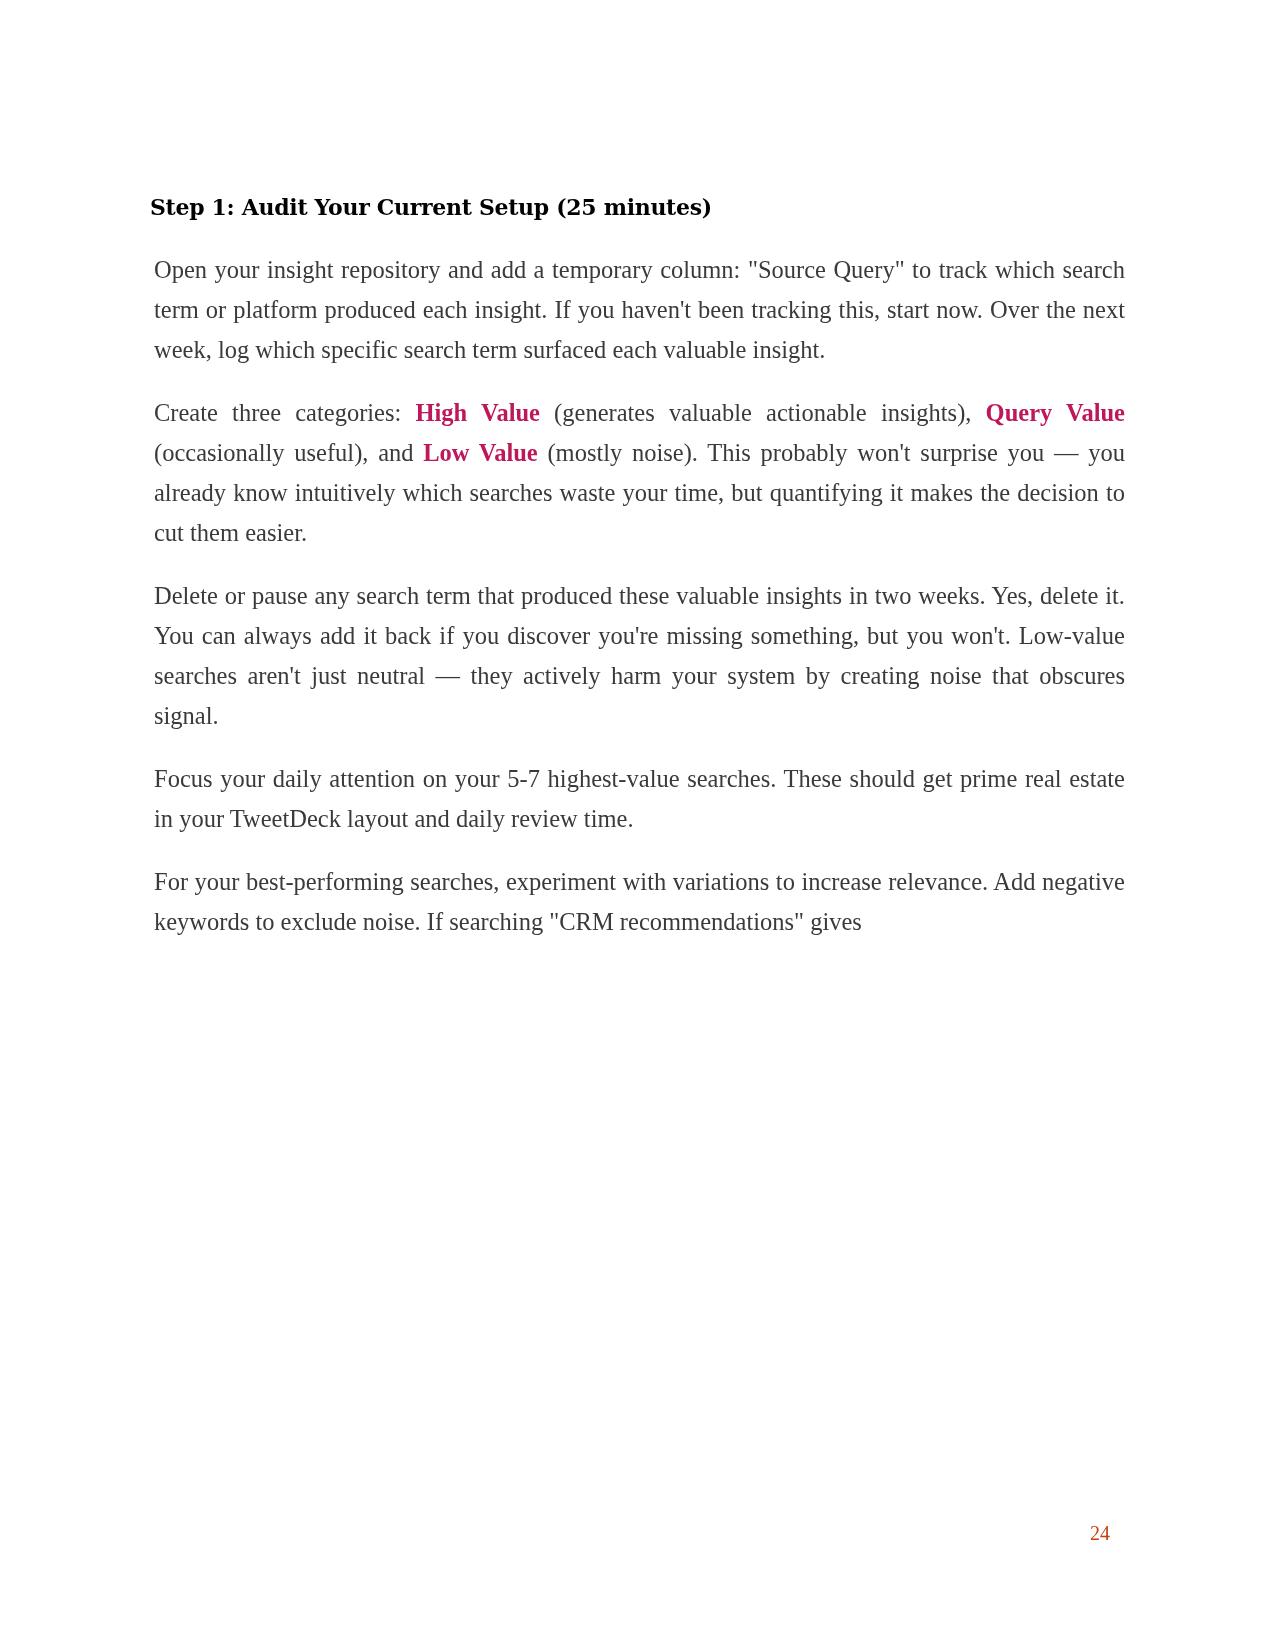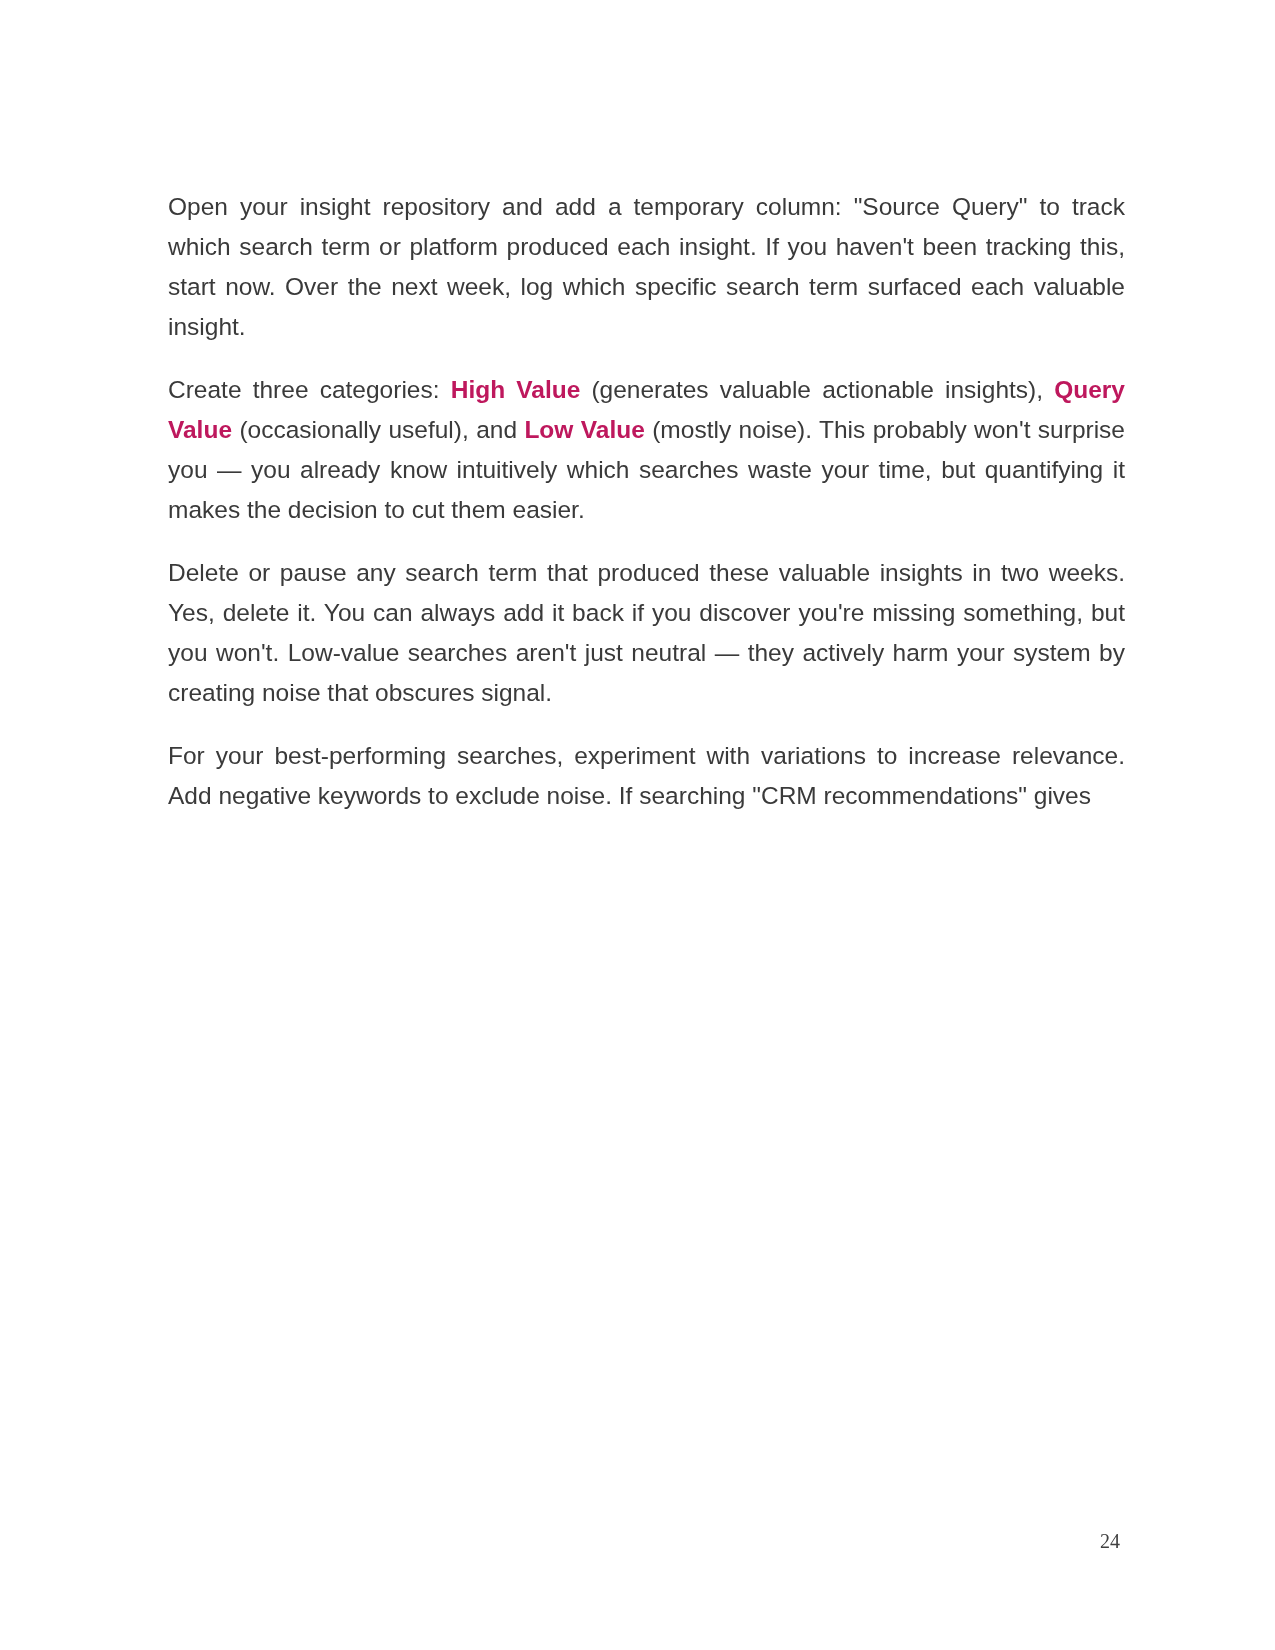--- a/index.html
+++ b/index.html
@@ -8,40 +8,41 @@
   .heading {
     font-family: "DejaVu Serif", serif;
     font-weight: bold;
     font-size: 22px;
     line-height: 40px;
     color: #000000;
     margin: 0 0 23px 0;
     letter-spacing: -0.3px;
   }
   .para {
-    font-family: Liberation Sans, sans-serif;
+    font-family: Liberation Serif, serif;
     font-size: 24.5px;
     line-height: 40px;
     color: #3a3a3a;
     text-align: justify;
-    margin: 0 0 23px 18px;
+    margin: 0 0 23px 4px;
   }
   .para b { color: #be185d; font-weight: bold; }
   .page-number {
     position: absolute; left: 1090px; top: 1522px; width: 40px;
-    font-family: "Liberation Serif", serif; font-size: 20px; color: #404040;
-    text-align: center;
-    margin-top: 8px;
+    font-family: "Liberation Serif", serif; font-size: 20px; color: #c2410c;
+    text-align: left;
   }
 </style>
 </head>
 <body>
 
 <div class="page">
+  <h2 class="heading">Step 1: Audit Your Current Setup (25 minutes)</h2>
   <p class="para">Open your insight repository and add a temporary column: "Source Query" to track which search term or platform produced each insight. If you haven't been tracking this, start now. Over the next week, log which specific search term surfaced each valuable insight.</p>
   <p class="para"><span>Create three categories: </span><b>High Value</b><span> (generates valuable actionable insights), </span><b>Query Value</b><span> (occasionally useful), and </span><b>Low Value</b><span> (mostly noise). This probably won't surprise you — you already know intuitively which searches waste your time, but quantifying it makes the decision to cut them easier.</span></p>
 
   <p class="para">Delete or pause any search term that produced these valuable insights in two weeks. Yes, delete it. You can always add it back if you discover you're missing something, but you won't. Low-value searches aren't just neutral — they actively harm your system by creating noise that obscures signal.</p>
+  <p class="para">Focus your daily attention on your 5-7 highest-value searches. These should get prime real estate in your TweetDeck layout and daily review time.</p>
 
   <p class="para">For your best-performing searches, experiment with variations to increase relevance. Add negative keywords to exclude noise. If searching "CRM recommendations" gives</p>
 </div>
 
 <div class="page-number">24</div>
 
 </body></html>

